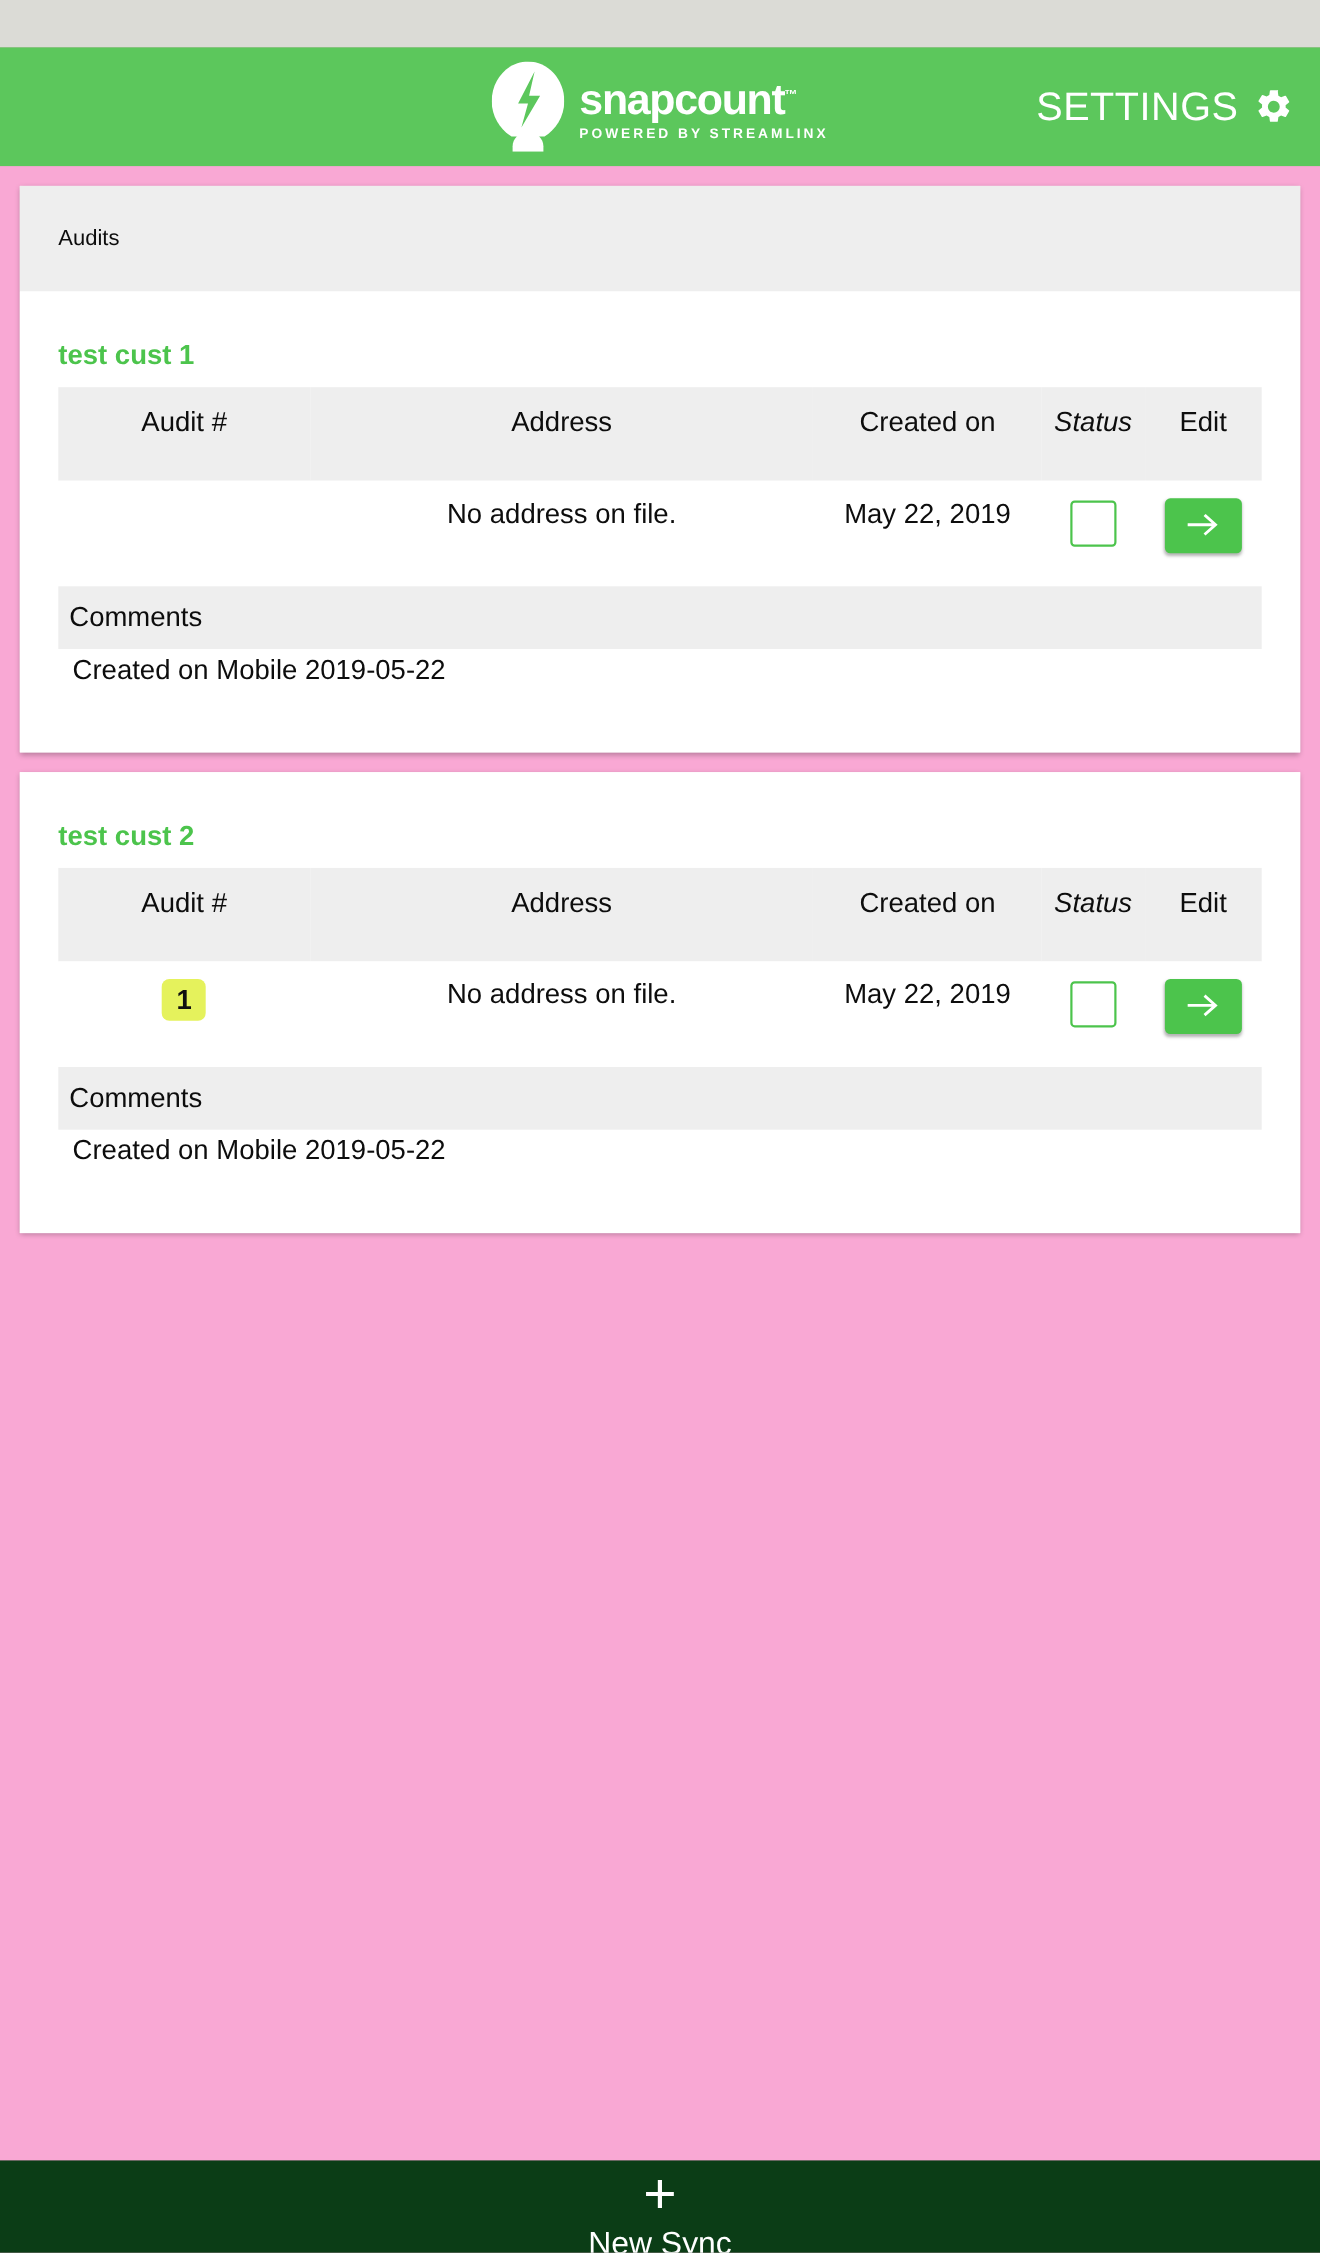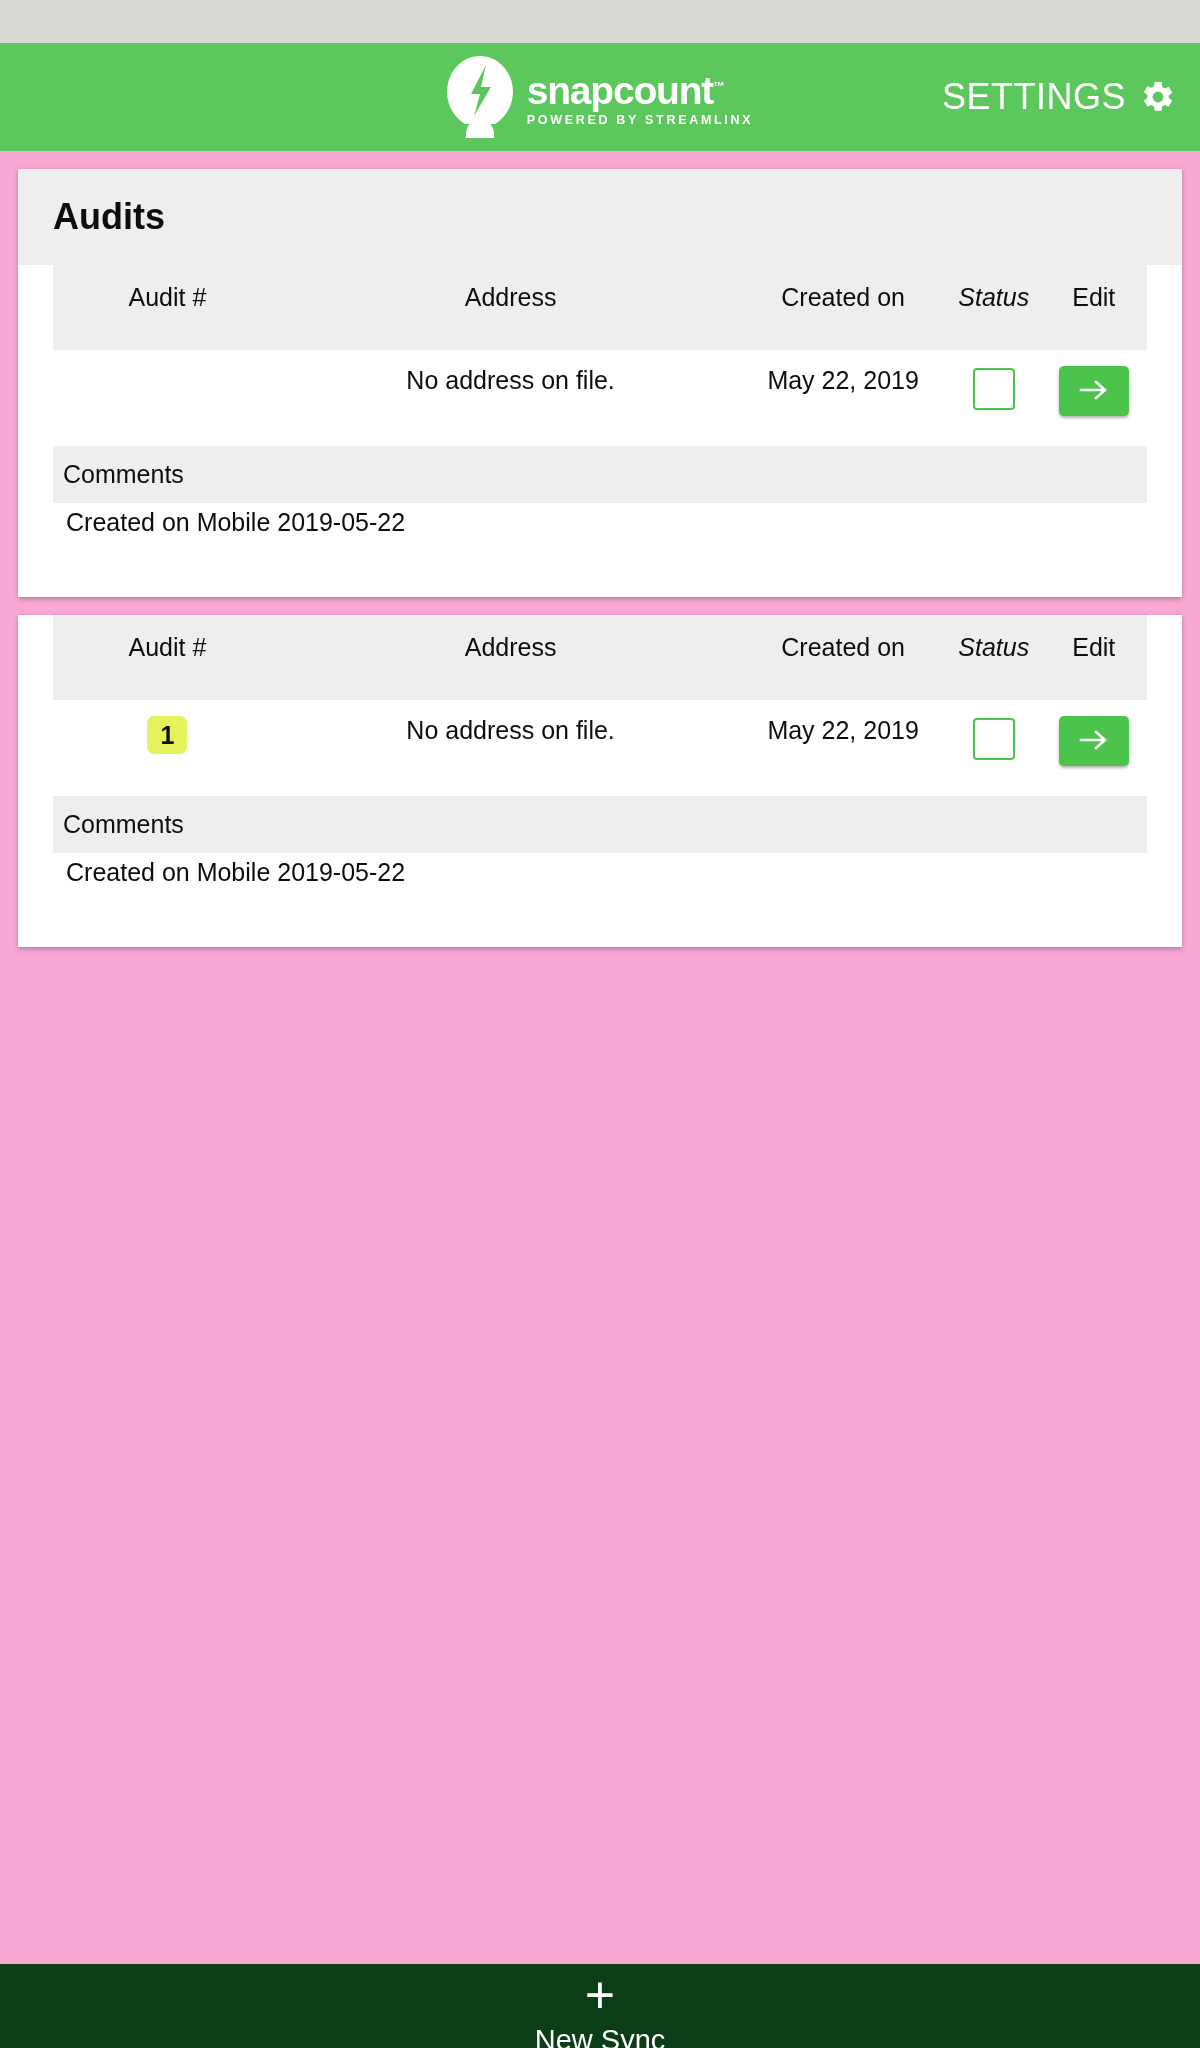--- a/index.html
+++ b/index.html
@@ -94,22 +94,22 @@
   }
 
   .card-header {
     background: #eeeeee;
     height: 96px;
     display: flex;
     align-items: center;
     padding-left: 35px;
   }
   .card-header-title {
-    font-size: 36px;
-    font-weight: bold;
+    font-size: 20px;
+    font-weight: normal;
     color: #0d0d0d;
   }
 
   .card-body {
     background: #ffffff;
     padding-bottom: 14px;
   }
 
   .cust-name {
     color: #4cc44c;
@@ -279,20 +279,21 @@
     </div>
   </div>
 
   <div class="content">
 
     <div class="card">
       <div class="card-header">
         <span class="card-header-title">Audits</span>
       </div>
       <div class="card-body">
+        <div class="cust-name">test cust 1</div>
 
         <table class="audit-table">
           <thead>
             <tr>
               <th class="col-num">Audit #</th>
               <th class="col-address">Address</th>
               <th class="col-created">Created on</th>
               <th class="col-status">Status</th>
               <th class="col-edit">Edit</th>
             </tr>
@@ -321,20 +322,21 @@
         </table>
 
         <div class="comments-header">Comments</div>
         <div class="comments-body">Created on Mobile 2019-05-22</div>
         <div class="card-spacer"></div>
       </div>
     </div>
 
     <div class="card">
       <div class="card-body">
+        <div class="cust-name">test cust 2</div>
 
         <table class="audit-table">
           <thead>
             <tr>
               <th class="col-num">Audit #</th>
               <th class="col-address">Address</th>
               <th class="col-created">Created on</th>
               <th class="col-status">Status</th>
               <th class="col-edit">Edit</th>
             </tr>

